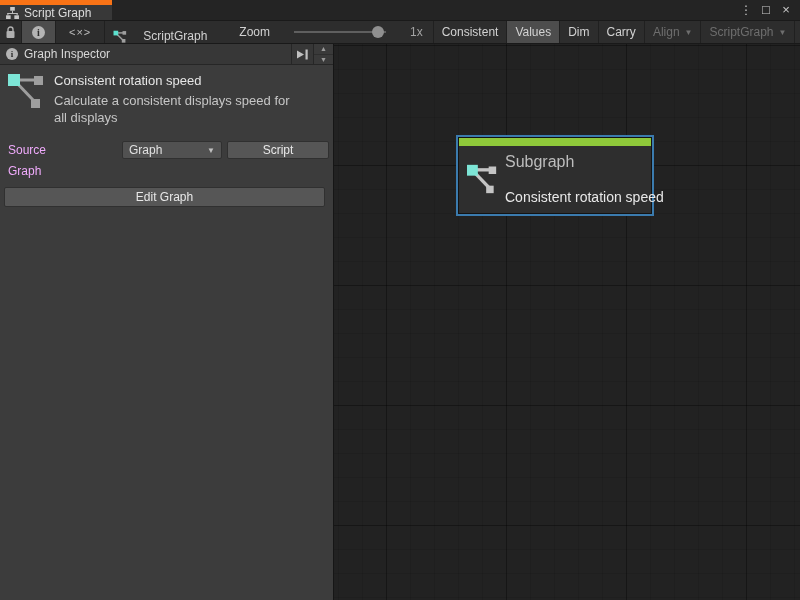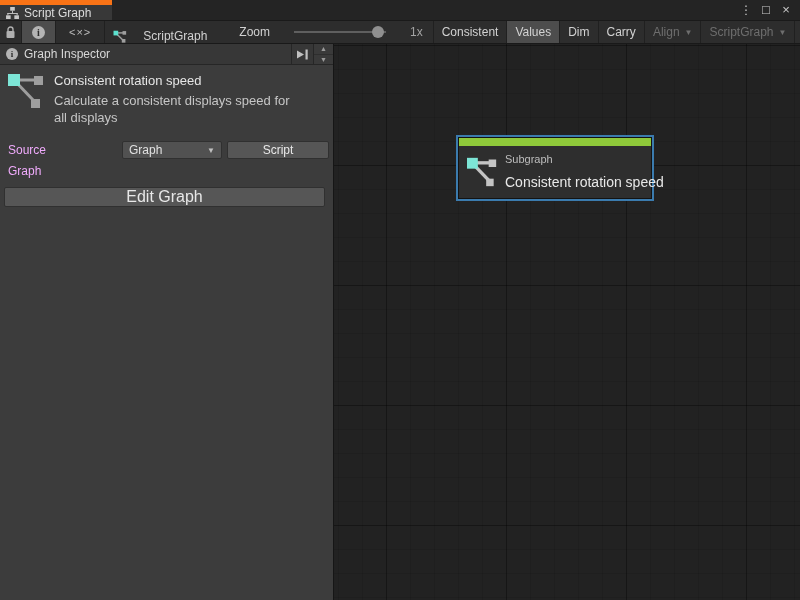--- a/index.html
+++ b/index.html
@@ -85,40 +85,40 @@
   .convert { flex:1; }
   .objfield {
     flex:1; min-width:0; background:#2a2a2a; border:1px solid #212121; border-radius:2px; height:18px;
     display:flex; align-items:center; gap:3px; padding:0 0 0 3px; color:#dddddd; overflow:hidden;
   }
   .objfield .objtext { white-space:nowrap; overflow:hidden; flex:1; }
   .objpicker {
     flex:0 0 15px; height:16px; background:#3d3d3d; display:flex; align-items:center; justify-content:center;
     color:#cccccc; font-size:12px;
   }
-  .edit-graph { margin:6px 4px 0 4px; height:20px; font-size:16px; }
+  .edit-graph { margin:6px 4px 0 4px; height:20px; font-size:12px; }
 
   
   .canvas {
     position:relative; flex:1; overflow:hidden;
     background-color:#222222;
     background-image:
       repeating-linear-gradient(to right, rgba(0,0,0,0.30) 0 1px, transparent 1px 120px),
       repeating-linear-gradient(to bottom, rgba(0,0,0,0.30) 0 1px, transparent 1px 120px),
       repeating-linear-gradient(to right, rgba(0,0,0,0.10) 0 1px, transparent 1px 24px),
       repeating-linear-gradient(to bottom, rgba(0,0,0,0.10) 0 1px, transparent 1px 24px);
     background-position:52px 1px, 0 1px, 4px 1px, 0 1px;
   }
   .node {
     position:absolute; left:122px; top:91px; width:198px;
     border:2px solid #3b7bae; background:#131313; padding:1px;
   }
   .node-header { height:8px; background:#8fc93a; }
   .node-body { background:#2e2e2e; display:flex; align-items:center; gap:8px; padding:7px 10px 8px 8px; }
-  .node-kind { font-size:11px; color:#bdbdbd; margin-bottom:9px; }
+  .node-kind { font-size:16px; color:#bdbdbd; margin-bottom:18px; }
   .node-title { font-size:14px; color:#e8e8e8; white-space:nowrap; }
 </style>
 </head>
 <body>
 
 <div class="window">
 
   <div class="tabbar">
     <div class="tab">
       <svg class="tab-icon" viewBox="0 0 14 13">

